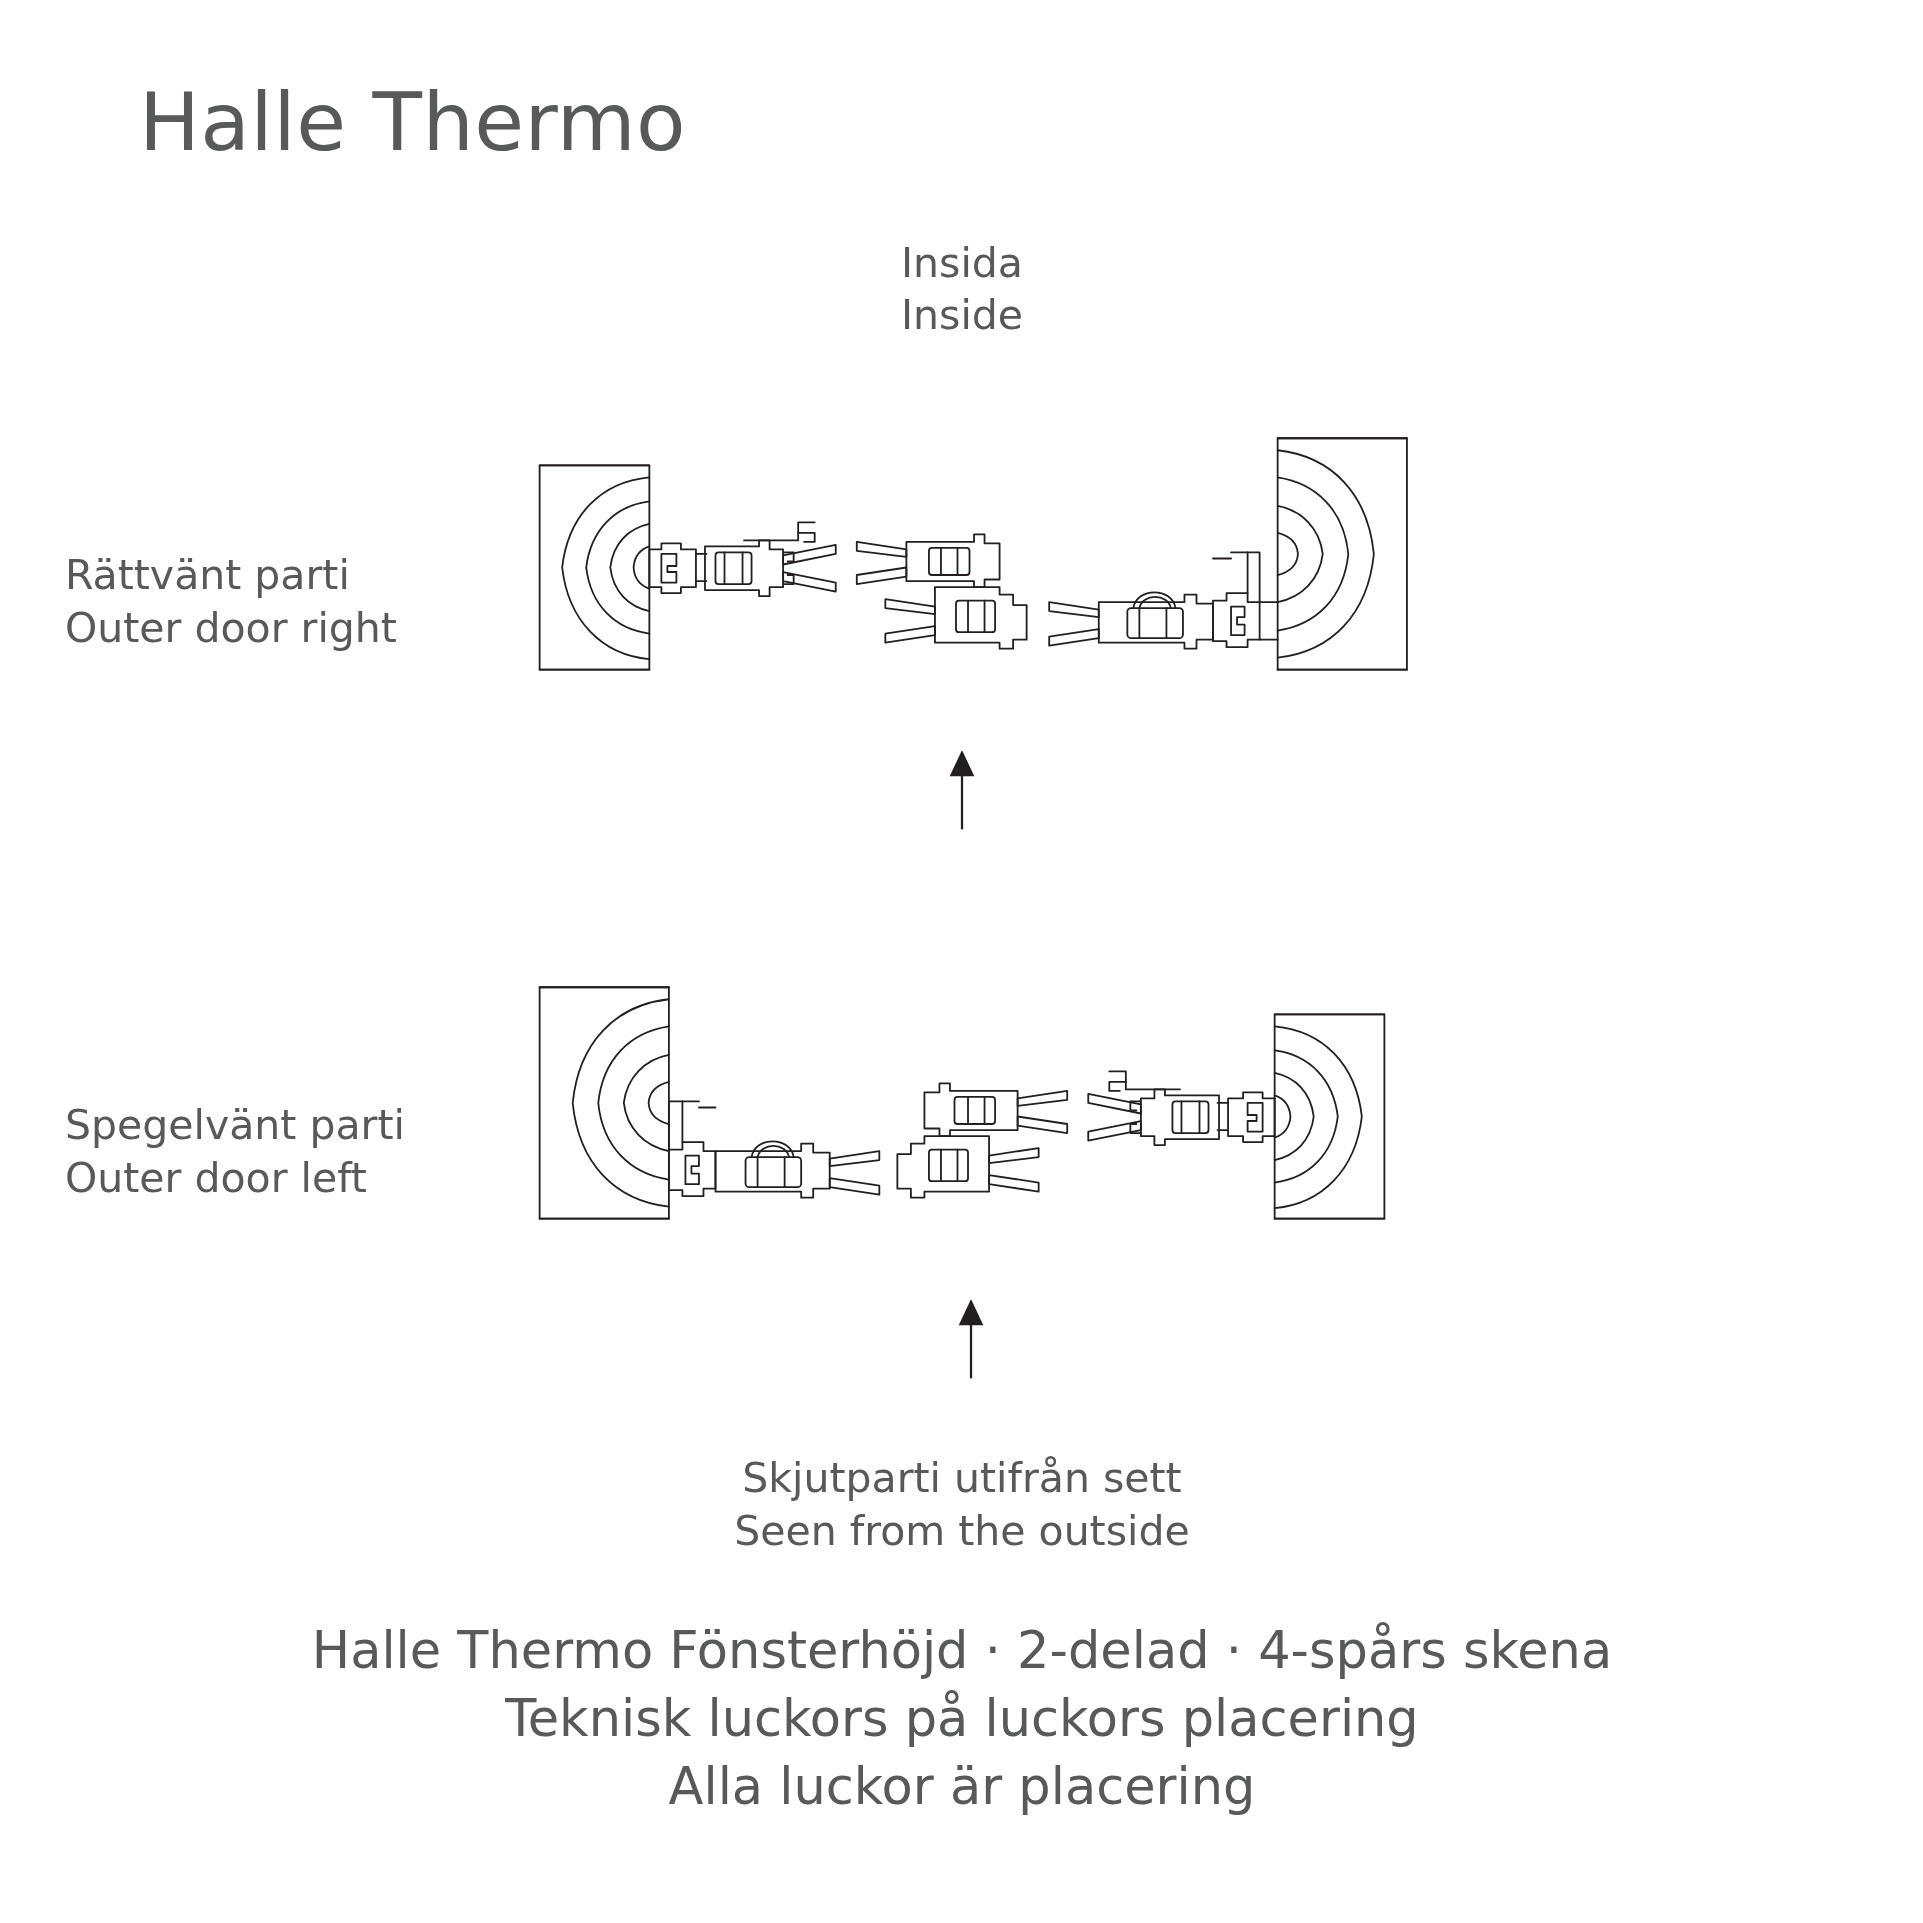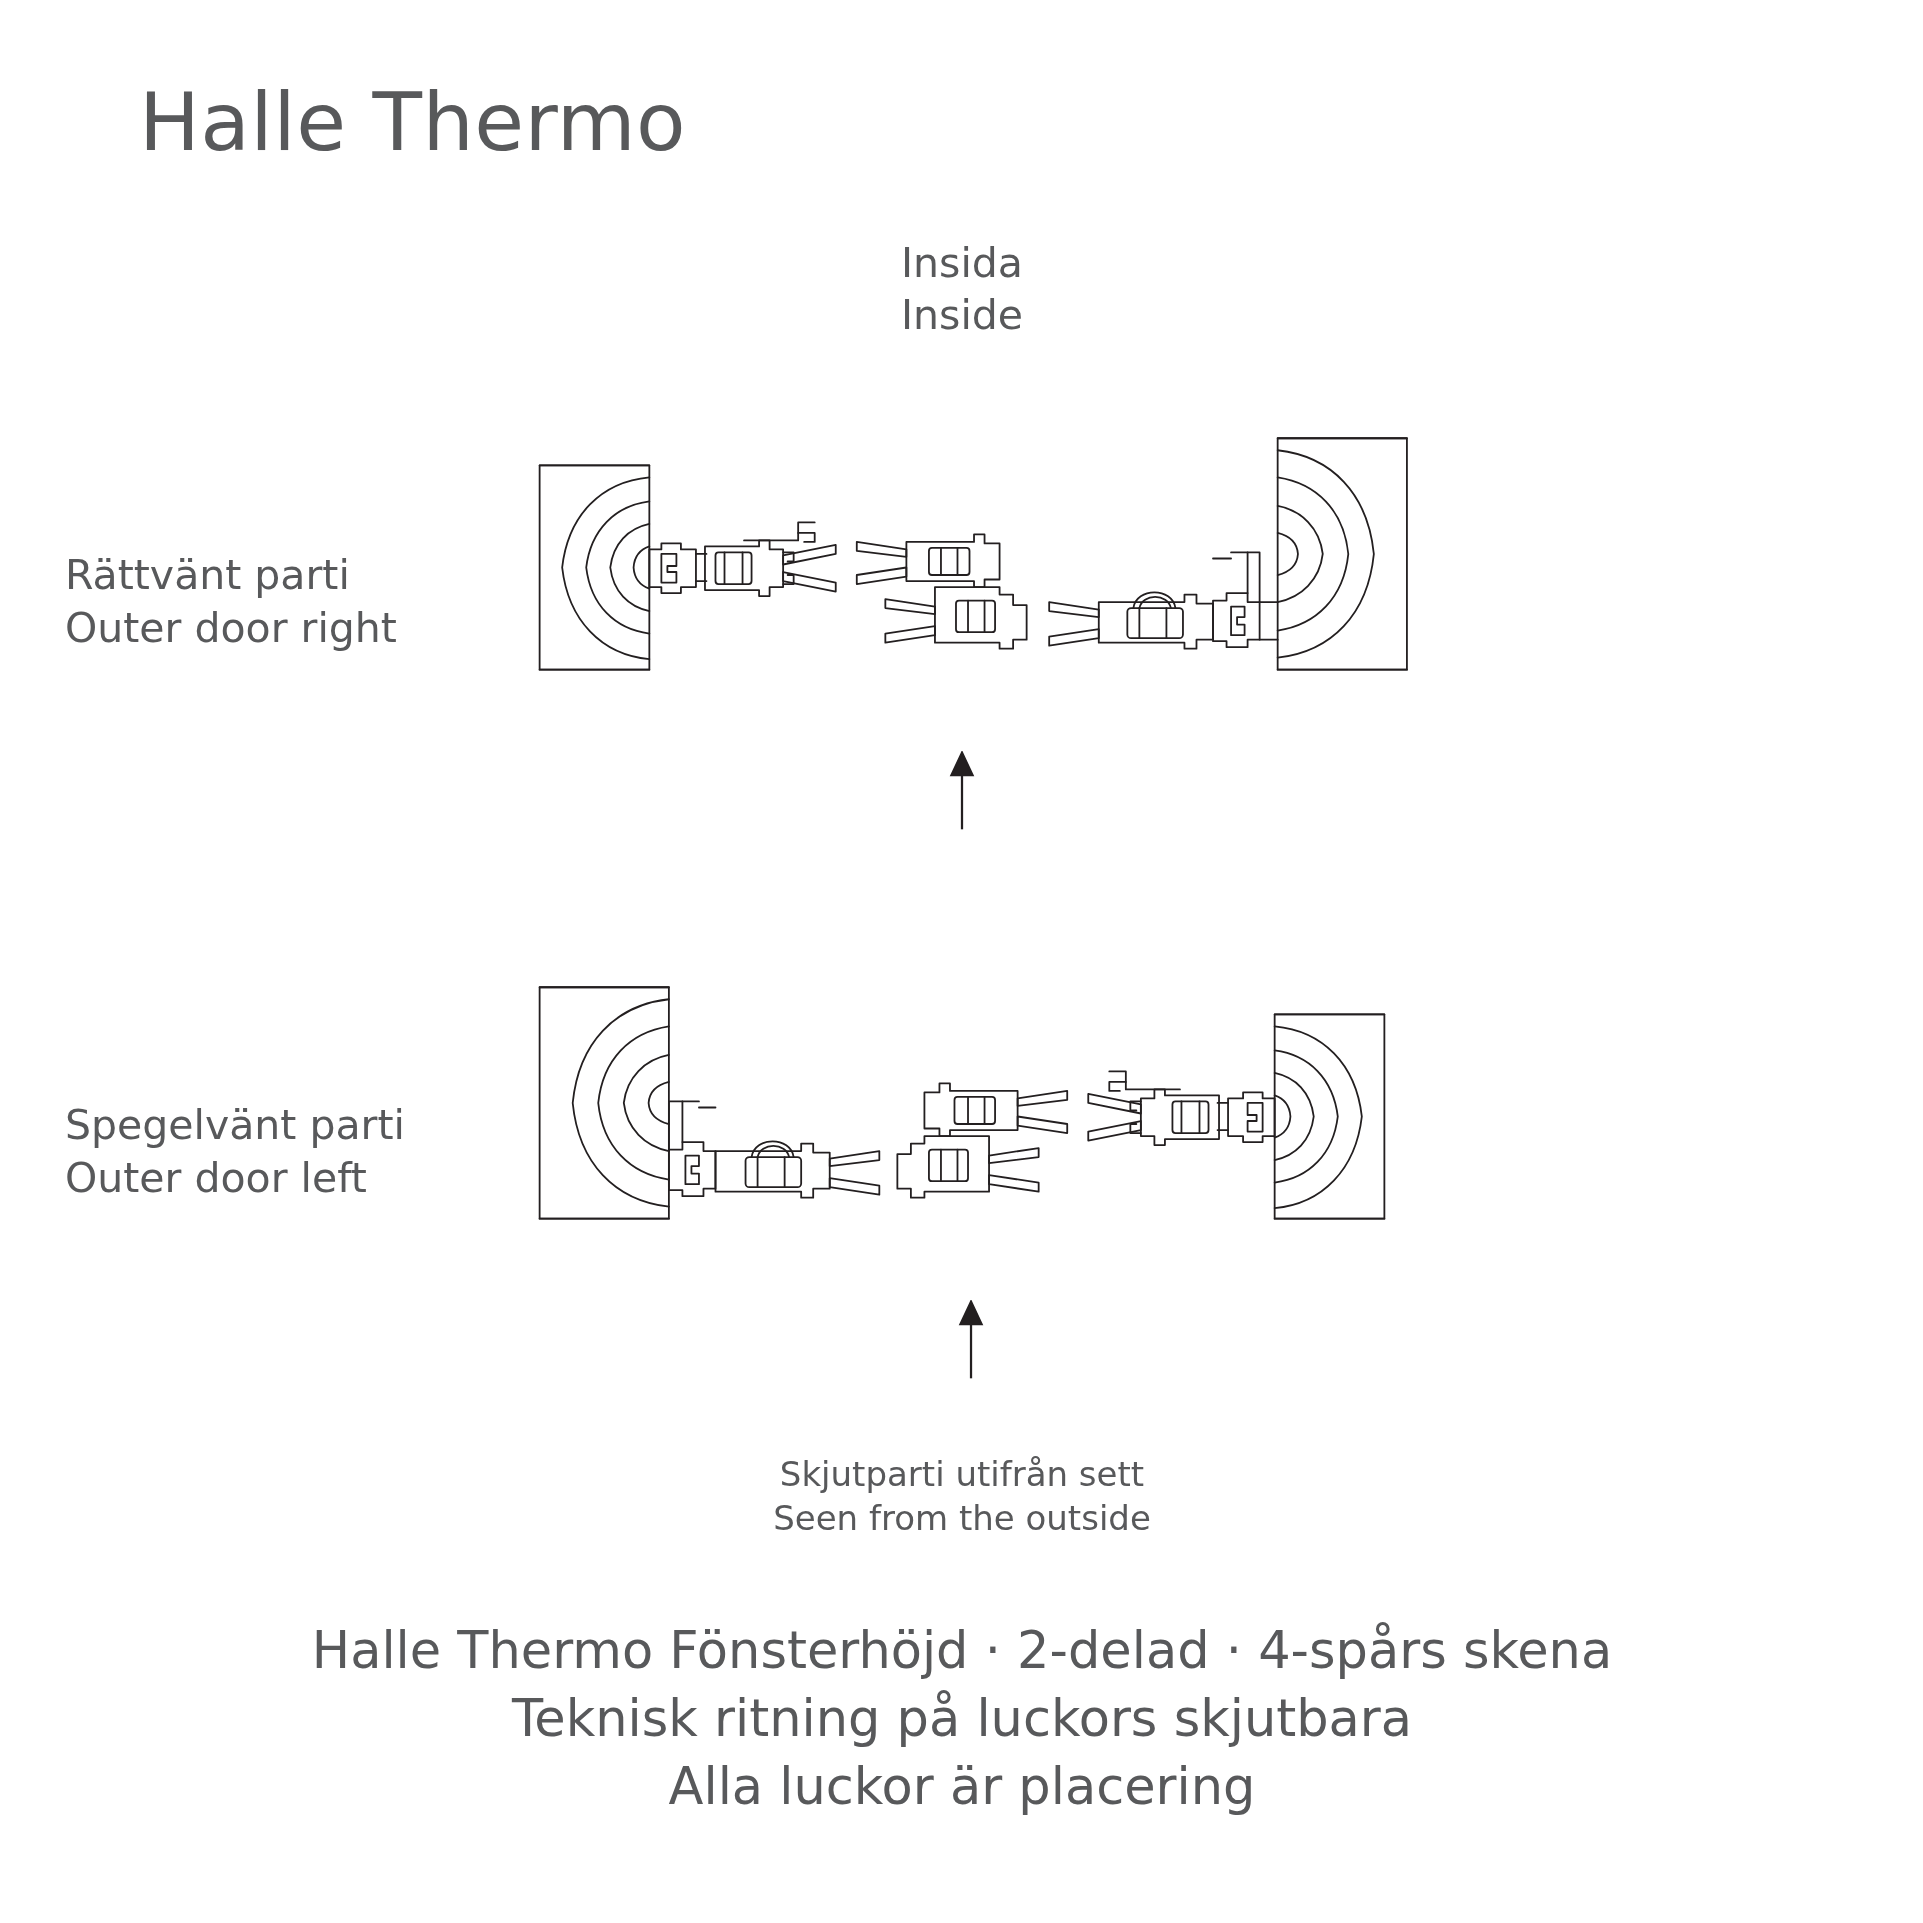--- a/index.html
+++ b/index.html
@@ -54,21 +54,21 @@
   .left-label.top { left: 41px; top: 549px; }
   .left-label.bottom { left: 41px; top: 1099px; }
   .left-label span { display: block; margin-left: 24px; }
 
   .outside-label {
     position: absolute;
     left: 0;
     top: 1452px;
     width: 1924px;
     text-align: center;
-    font-size: 34px;
+    font-size: 41px;
     line-height: 1.3;
     color: #58595b;
   }
   .outside-label span { display: block; }
 
   .footer {
     position: absolute;
     left: 0;
     top: 1617px;
     width: 1924px;
@@ -289,18 +289,18 @@
     </g>
   </svg>
 
   <div class="outside-label">
     <span>Skjutparti utifrån sett</span>
     <span>Seen from the outside</span>
   </div>
 
   <div class="footer">
     <span>Halle Thermo Fönsterhöjd · 2-delad · 4-spårs skena</span>
-    <span>Teknisk ritning på luckors skjutbara</span>
+    <span>Teknisk luckors på luckors placering</span>
     <span>Alla luckor är placering</span>
   </div>
 
 </div>
 
 
 </body></html>

